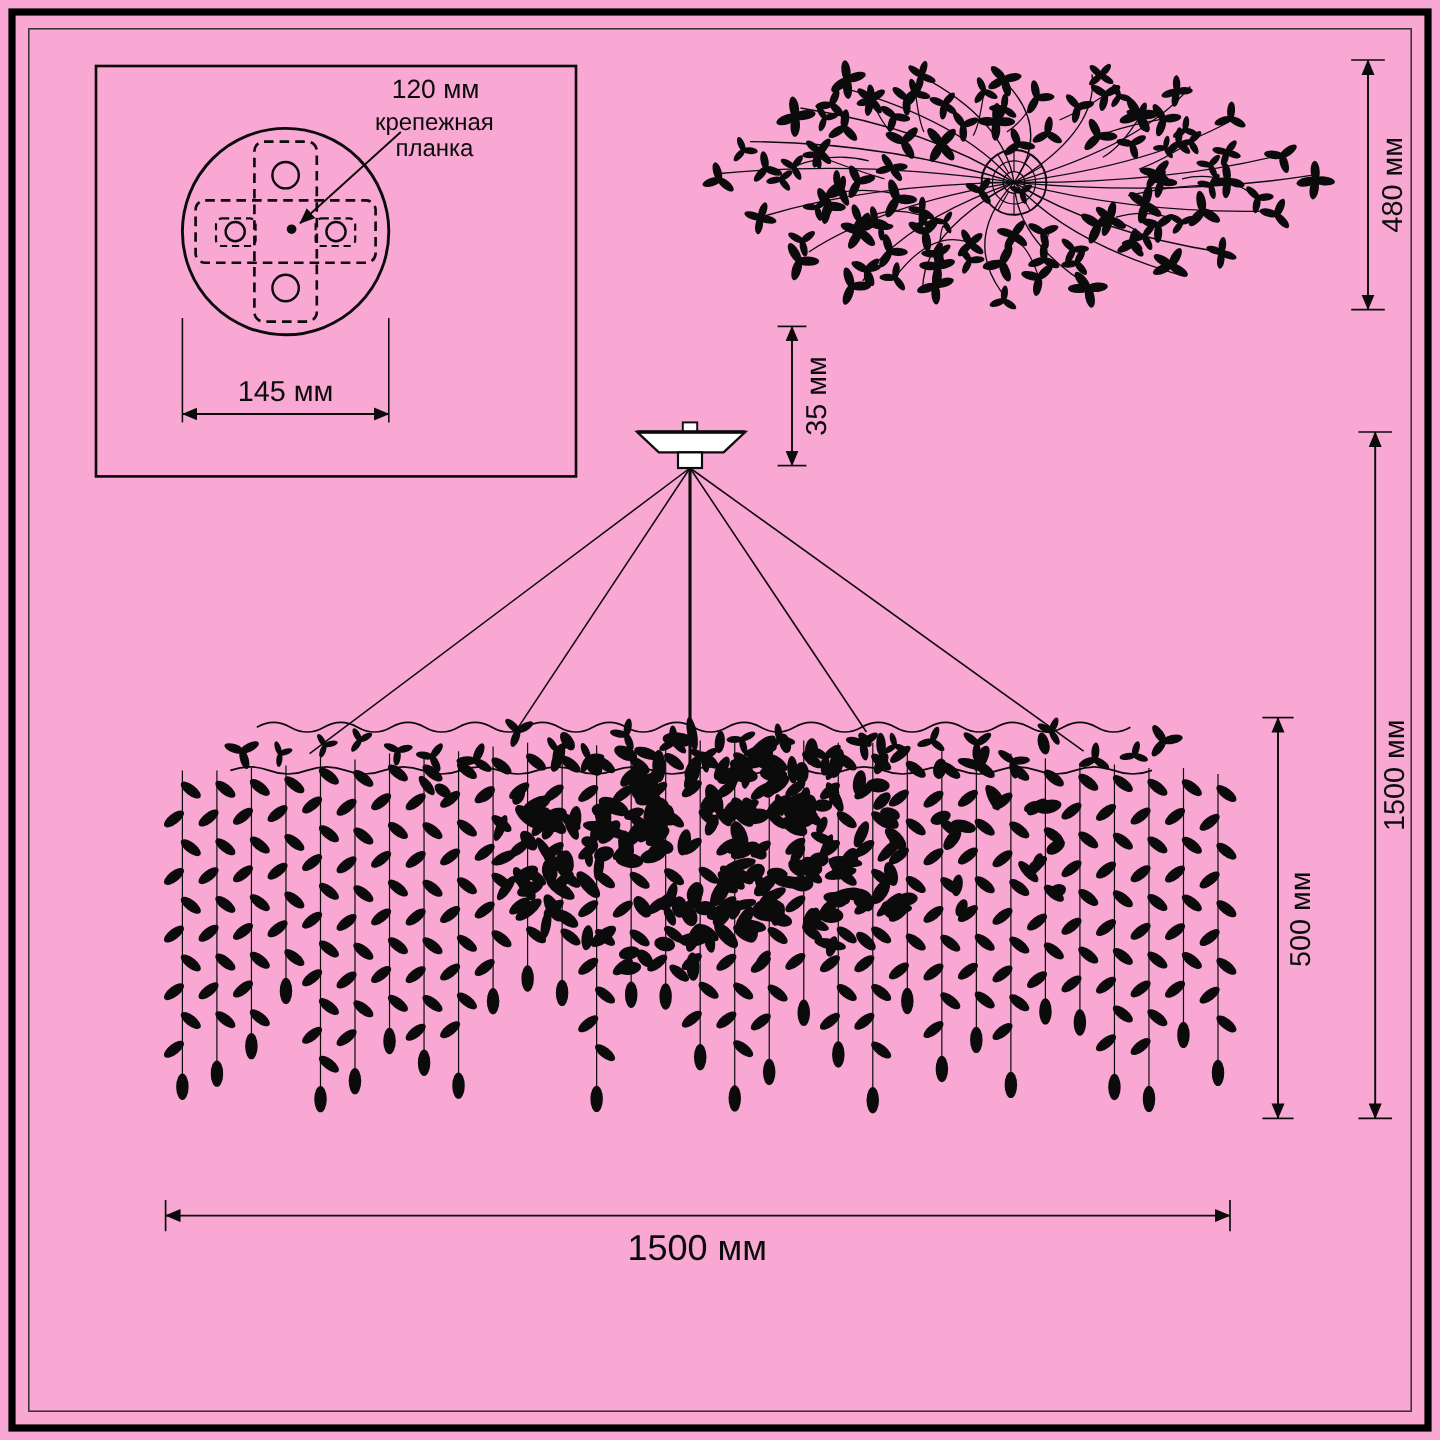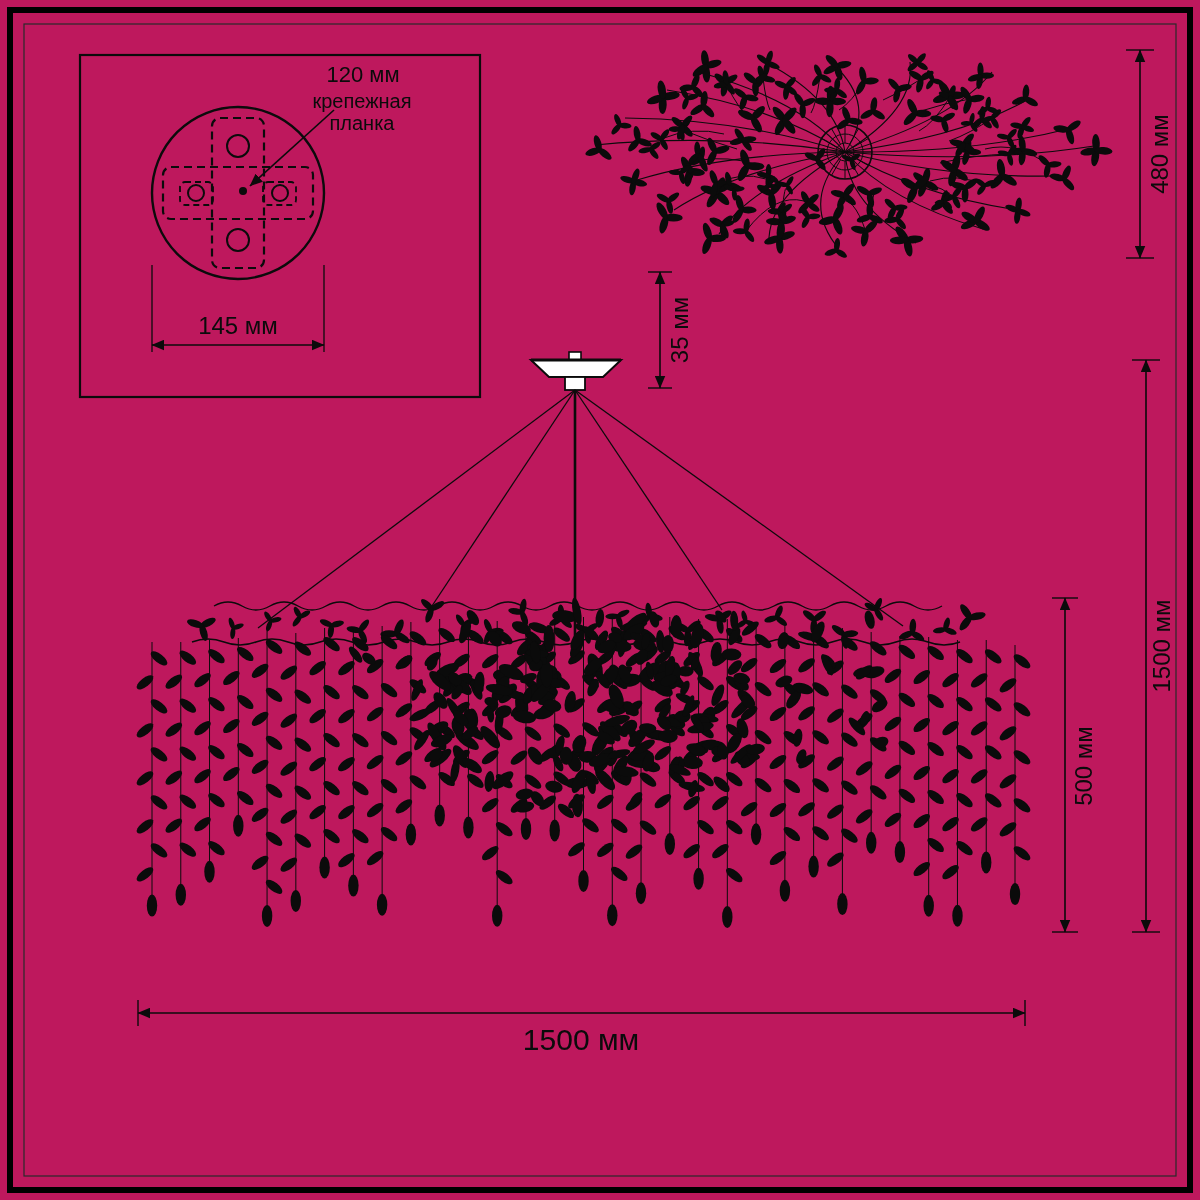--- a/index.html
+++ b/index.html
@@ -1,16 +1,16 @@
 <!DOCTYPE html>
 <html><head>
 <meta charset="utf-8">
 <style>
   html,body{margin:0;padding:0;background:#fff;}
-  .stage{width:1200px;height:1200px;position:relative;background:#be185d;}
+  .stage{width:1200px;height:1200px;position:relative;background:#f9a8d4;}
   svg{display:block;}
   text{font-family:"Liberation Sans","DejaVu Sans",sans-serif;fill:#0b0b0b;}
   .lbl-sm{font-size:20px;}
   .lbl-md{font-size:22px;}
   .lbl-dim{font-size:24px;}
   .lbl-big{font-size:30px;}
 </style>
 </head>
 <body>
 

